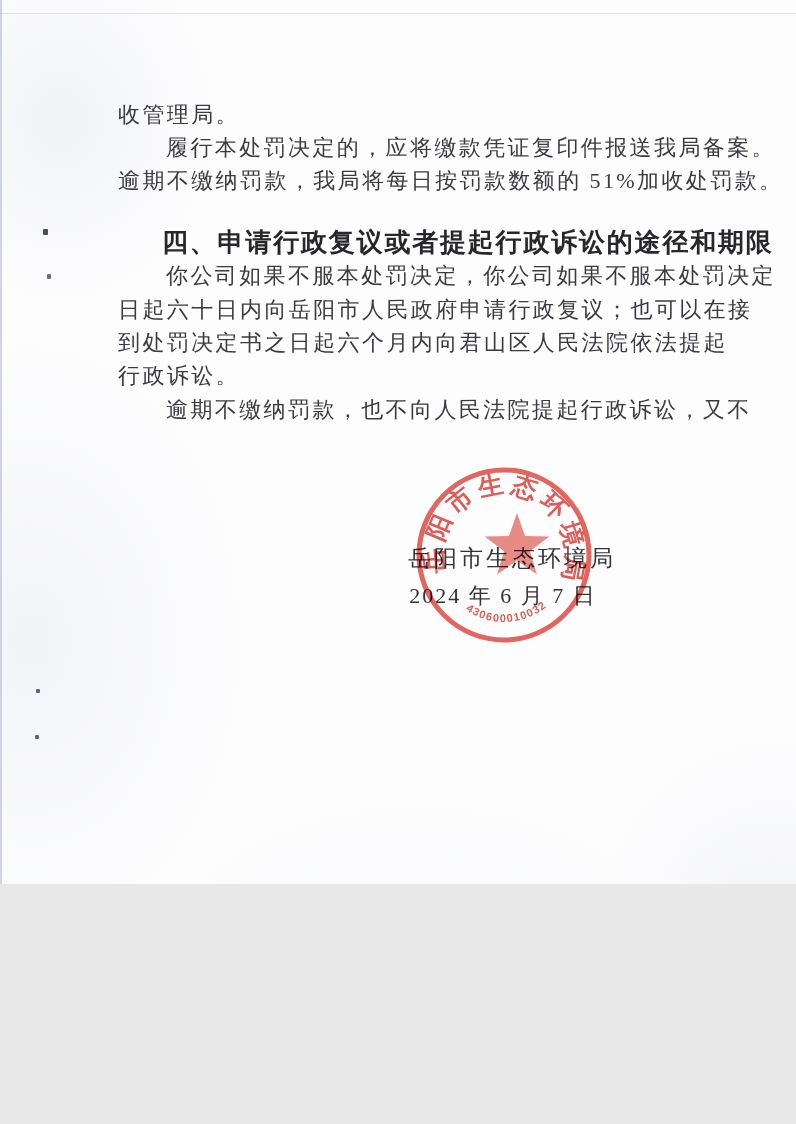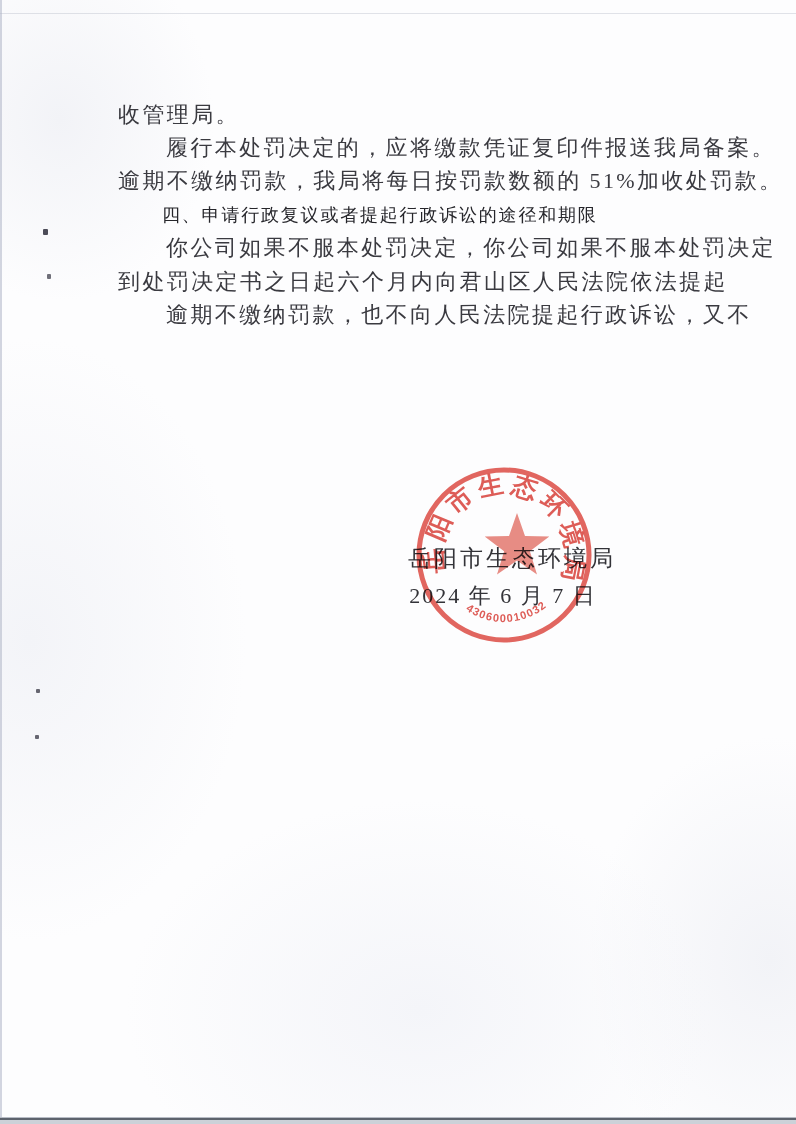--- a/index.html
+++ b/index.html
@@ -1,17 +1,17 @@
 <!DOCTYPE html>
 <html><head>
 <meta charset="utf-8">
 <style>
   html,body { margin:0; padding:0; background:#e8e8e8; }
   .page {
-    position:relative; width:796px; height:1124px; overflow:hidden;
+    position:relative; width:796px; height:884px; overflow:hidden;
     background:
       radial-gradient(220px 260px at 60px 120px, #f2f3f7 0%, rgba(242,243,247,0) 70%),
       radial-gradient(300px 420px at 30px 640px, #f3f4f8 0%, rgba(243,244,248,0) 72%),
       radial-gradient(420px 300px at 420px 1010px, #f4f5f9 0%, rgba(244,245,249,0) 70%),
       radial-gradient(260px 320px at 770px 960px, #f2f3f7 0%, rgba(242,243,247,0) 70%),
       #fdfdfe;
     font-family:"Liberation Serif", serif;
   }
   .edge-left { position:absolute; left:0; top:0; width:2px; height:100%;
     background:rgba(175,180,198,0.55); }
@@ -20,22 +20,22 @@
   .edge-bottom { position:absolute; left:0; top:1117px; width:100%; height:7px;
     background:linear-gradient(to bottom, #b8bdc6 0 1px, #5d636d 1px 3px, #ccd1d8 3px 100%); }
 
   .content { position:absolute; left:118px; top:98px; width:636px; }
   .doc-line {
     height:33.4px; display:flex; align-items:center; white-space:pre;
     font-size:22px; letter-spacing:2.4px; color:#3a3a40;
   }
   .indent { padding-left:48px; }
   .heading {
-    font-family:"Liberation Sans", sans-serif; font-weight:normal;
-    color:#26262b; padding-left:44px; font-size:18px; letter-spacing:1.8px;
+    font-family:"Liberation Sans", sans-serif; font-weight:bold;
+    color:#26262b; padding-left:44px; font-size:26px; letter-spacing:1.8px;margin-top:28px;
   }
 
   .sig-org {
     position:absolute; left:408px; top:543px; width:200px; text-align:center;
     font-size:23px; letter-spacing:3px; color:#333338; white-space:pre;
   }
   .sig-date {
     position:absolute; left:403px; top:581px; width:200px; text-align:center;
     font-size:22px; letter-spacing:2px; color:#333338; white-space:pre;
   }
@@ -60,21 +60,23 @@
 
   <div class="edge-topline"></div>
   <div class="edge-left"></div>
 
   <div class="content">
     <div class="doc-line">收管理局。</div>
     <div class="doc-line indent">履行本处罚决定的，应将缴款凭证复印件报送我局备案。</div>
     <div class="doc-line">逾期不缴纳罚款，我局将每日按罚款数额的 51%加收处罚款。</div>
     <div class="doc-line heading">四、申请行政复议或者提起行政诉讼的途径和期限</div>
     <div class="doc-line indent">你公司如果不服本处罚决定，你公司如果不服本处罚决定</div>
+    <div class="doc-line">日起六十日内向岳阳市人民政府申请行政复议；也可以在接</div>
     <div class="doc-line">到处罚决定书之日起六个月内向君山区人民法院依法提起</div>
+    <div class="doc-line">行政诉讼。</div>
     <div class="doc-line indent">逾期不缴纳罚款，也不向人民法院提起行政诉讼，又不</div>
   </div>
 
   <div class="sig-org">岳阳市生态环境局</div>
   <div class="sig-date">2024 年 6 月 7 日</div>
 
   <svg class="seal-svg" viewBox="0 0 190 190" xmlns="http://www.w3.org/2000/svg">
     <defs>
       <path id="seal-num-arc" d="M 53.7 147.8 A 67 67 0 0 0 136.3 147.8" fill="none"></path>
     </defs>

